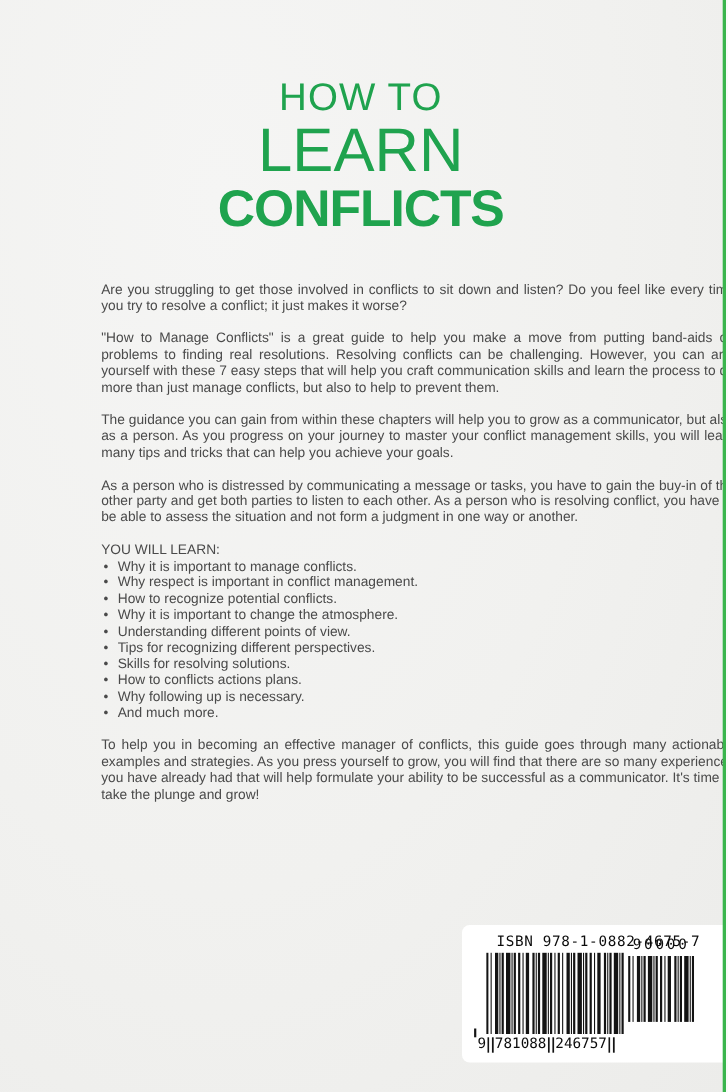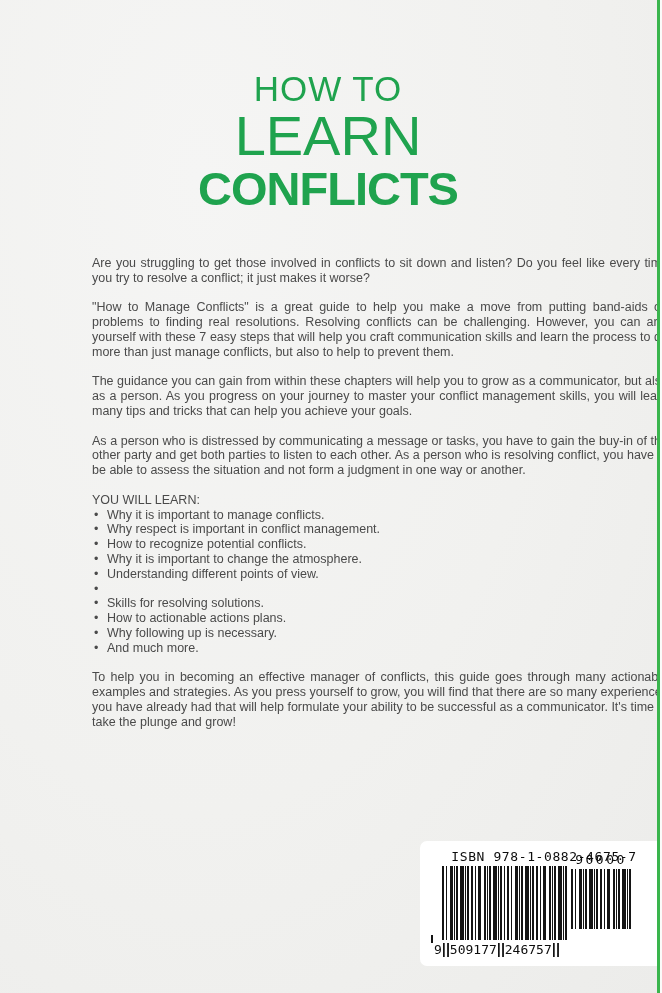--- a/index.html
+++ b/index.html
@@ -109,28 +109,29 @@
       <li class="learn-item">
           <span class="blt">•</span>
           <span>Why it is important to change the atmosphere.</span>
         </li>
       <li class="learn-item">
           <span class="blt">•</span>
           <span>Understanding different points of view.</span>
         </li>
       <li class="learn-item">
           <span class="blt">•</span>
+          <span>Tips for recognizing different perspectives.</span>
         </li>
       <li class="learn-item">
           <span class="blt">•</span>
           <span>Skills for resolving solutions.</span>
         </li>
       <li class="learn-item">
           <span class="blt">•</span>
-          <span>How to actionable actions plans.</span>
+          <span>How to conflicts actions plans.</span>
         </li>
       <li class="learn-item">
           <span class="blt">•</span>
           <span>Why following up is necessary.</span>
         </li>
       <li class="learn-item">
           <span class="blt">•</span>
           <span>And much more.</span>
         </li>
     </ul>
@@ -139,21 +140,21 @@
   </div>
 
   <div class="barcode-box">
     <div class="isbn-line">ISBN 978-1-0882-4675-7</div>
 
     <div class="bc-main">
       <div class="bars-main" data-bars=""><i style="width:2px;margin-right:2px"></i><i style="width:1px;margin-right:3px"></i><i style="width:3px;margin-right:1px"></i><i style="width:1px;margin-right:1px"></i><i style="width:2px;margin-right:2px"></i><i style="width:4px;margin-right:1px"></i><i style="width:1px;margin-right:1px"></i><i style="width:2px;margin-right:2px"></i><i style="width:2px;margin-right:2px"></i><i style="width:1px;margin-right:2px"></i><i style="width:3px;margin-right:3px"></i><i style="width:2px;margin-right:1px"></i><i style="width:1px;margin-right:1px"></i><i style="width:2px;margin-right:2px"></i><i style="width:4px;margin-right:1px"></i><i style="width:1px;margin-right:1px"></i><i style="width:2px;margin-right:2px"></i><i style="width:1px;margin-right:2px"></i><i style="width:2px;margin-right:2px"></i><i style="width:1px;margin-right:3px"></i><i style="width:3px;margin-right:1px"></i><i style="width:1px;margin-right:1px"></i><i style="width:2px;margin-right:2px"></i><i style="width:4px;margin-right:1px"></i><i style="width:1px;margin-right:1px"></i><i style="width:2px;margin-right:2px"></i><i style="width:2px;margin-right:2px"></i><i style="width:1px;margin-right:2px"></i><i style="width:3px;margin-right:3px"></i><i style="width:2px;margin-right:1px"></i><i style="width:1px;margin-right:1px"></i><i style="width:2px;margin-right:2px"></i><i style="width:4px;margin-right:1px"></i><i style="width:1px;margin-right:1px"></i><i style="width:2px;margin-right:2px"></i></div>
       <div class="numrow">
         <span>9</span>
         <span class="guard"></span>
-        <span>509177</span>
+        <span>781088</span>
         <span class="guard"></span>
         <span>246757</span>
         <span class="guard"></span>
       </div>
       <div class="tick"></div>
     </div>
 
     <div class="bc-supp">
       <div class="supp-num">90000</div>
       <div class="bars-supp" data-bars=""><i style="width:2px;margin-right:2px"></i><i style="width:1px;margin-right:3px"></i><i style="width:3px;margin-right:1px"></i><i style="width:1px;margin-right:1px"></i><i style="width:2px;margin-right:2px"></i><i style="width:4px;margin-right:1px"></i><i style="width:1px;margin-right:1px"></i><i style="width:2px;margin-right:2px"></i><i style="width:2px;margin-right:2px"></i><i style="width:1px;margin-right:2px"></i><i style="width:3px;margin-right:3px"></i><i style="width:2px;margin-right:1px"></i><i style="width:1px;margin-right:1px"></i><i style="width:2px;margin-right:2px"></i><i style="width:4px;margin-right:1px"></i><i style="width:1px;margin-right:1px"></i><i style="width:2px;margin-right:2px"></i></div>

